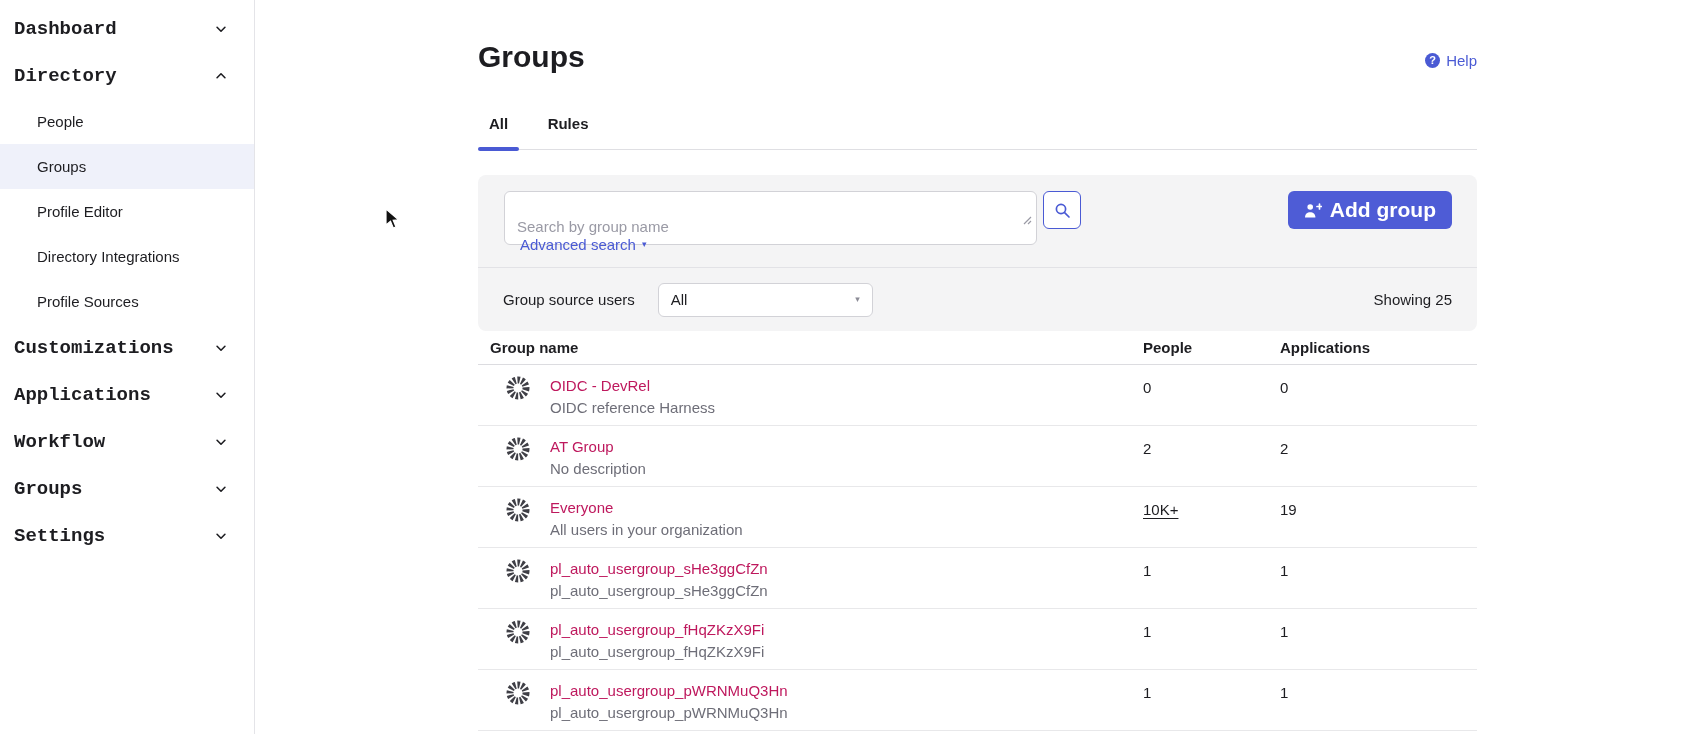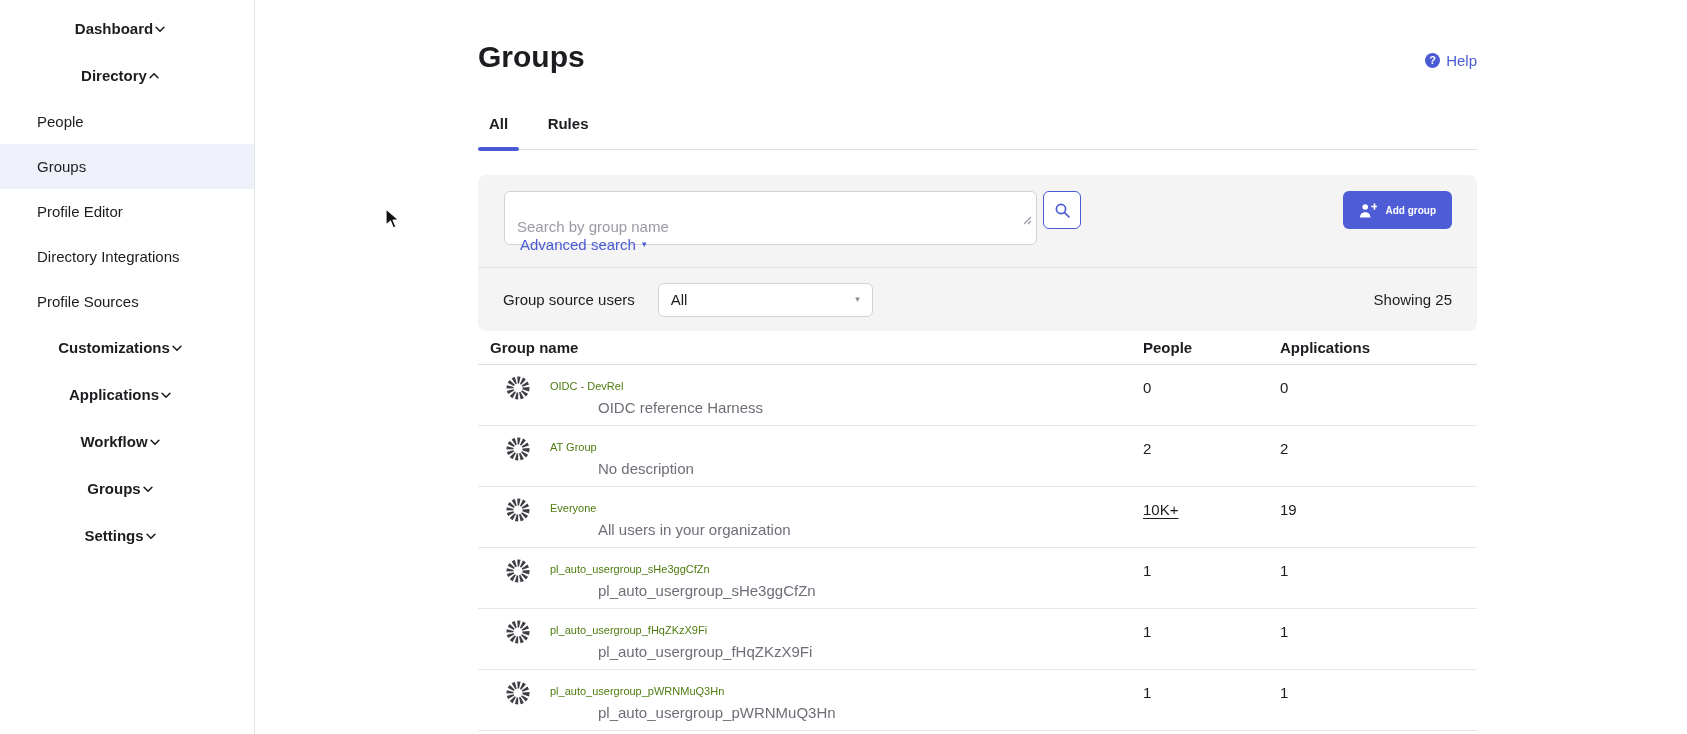--- a/index.html
+++ b/index.html
@@ -3,22 +3,22 @@
 <meta charset="utf-8">
 <style>
   html,body{margin:0;padding:0;}
   body{
     width:1687px;height:734px;overflow:hidden;background:#ffffff;
     font-family:"Liberation Sans",sans-serif;color:#1d1d21;position:relative;
   }
   
   .sidebar{position:absolute;left:0;top:0;width:255px;height:734px;
     border-right:1px solid #e4e4e8;background:#fff;padding-top:5px;box-sizing:border-box;}
-  .nav-item{height:47px;display:flex;align-items:center;justify-content:center;
-    padding:0 26px 0 14px;font-size:15px;font-weight:700;cursor:pointer;}
+  .nav-item{height:47px;display:flex;align-items:center;justify-content:space-between;
+    padding:0 26px 0 14px;font-size:19px;font-weight:700;cursor:pointer;font-family:Liberation Mono, monospace;}
   .nav-sub{height:45px;display:flex;align-items:center;padding:0 14px 0 37px;
     font-size:15px;font-weight:400;cursor:pointer;}
   .nav-sub.selected{background:#eff1fa;}
   .chev{width:14px;height:14px;flex:0 0 auto;}
   .chev.up{transform:rotate(180deg);}
   
   .content{position:absolute;left:478px;top:0;width:999px;}
   .page-title{position:absolute;left:0;top:40px;margin:0;font-size:30px;font-weight:700;color:#1d1d21;}
   .help{position:absolute;right:0;top:52px;display:flex;align-items:center;gap:6px;
     color:#4a5ad4;font-size:15px;text-decoration:none;cursor:pointer;}
@@ -39,41 +39,41 @@
   .search-input::placeholder{color:#9a9aa5;}
   .resize-grip{position:absolute;left:544px;top:40px;pointer-events:none;}
   .search-btn{position:absolute;left:565px;top:16px;width:38px;height:38px;box-sizing:border-box;
     background:#fff;border:1px solid #4a5ad4;border-radius:6px;display:flex;align-items:center;
     justify-content:center;cursor:pointer;padding:0;}
   .advanced{position:absolute;left:42px;top:61px;display:flex;align-items:center;gap:6px;
     color:#4a5ad4;font-size:15px;text-decoration:none;cursor:pointer;}
   .caret{font-size:9px;line-height:1;}
   .add-group-btn{position:absolute;right:25px;top:16px;height:38px;padding:0 16px;
     background:#4e5cd6;border:none;border-radius:6px;color:#fff;font-family:"Liberation Sans",sans-serif;
-    font-size:10px;font-weight:700;display:flex;align-items:center;gap:8px;cursor:pointer;}
+    font-size:21px;font-weight:700;display:flex;align-items:center;gap:8px;cursor:pointer;}
   .panel-bottom{height:63px;display:flex;align-items:center;padding:0 25px;box-sizing:border-box;}
   .filter-label{font-size:15px;color:#1d1d21;}
   .dropdown{margin-left:23px;width:215px;height:34px;box-sizing:border-box;background:#fff;
     border:1px solid #d2d2d7;border-radius:6px;padding:0 12px;display:flex;align-items:center;
     justify-content:space-between;font-size:15px;cursor:pointer;}
   .dropdown .caret{color:#8c8c96;}
   .showing{margin-left:auto;font-size:15px;color:#1d1d21;}
   
   .table{position:absolute;left:0;top:331px;width:999px;}
   .thead{display:flex;align-items:center;height:33px;border-bottom:1px solid #dcdce0;
     font-size:15px;font-weight:700;}
   .col-name{flex:1 1 auto;padding-left:12px;box-sizing:border-box;}
   .col-people{width:137px;flex:0 0 auto;}
   .col-apps{width:197px;flex:0 0 auto;}
   .trow{display:flex;align-items:flex-start;height:61px;border-bottom:1px solid #e8e8ea;box-sizing:border-box;}
   .cell-name{flex:1 1 auto;display:flex;gap:20px;padding:0 0 0 28px;box-sizing:border-box;}
   .group-icon{margin-top:11px;flex:0 0 auto;}
   .name-lines{padding-top:10px;}
-  .row-name{display:block;font-size:11px;line-height:22px;color:#4d7c0f;text-decoration:none;cursor:pointer;}
-  .row-desc{display:block;font-size:15px;line-height:22px;color:#6e6e78;margin-left:48px;}
+  .row-name{display:block;font-size:15px;line-height:22px;color:#be185d;text-decoration:none;cursor:pointer;}
+  .row-desc{display:block;font-size:15px;line-height:22px;color:#6e6e78;}
   .cell-people,.cell-apps{padding-top:12px;font-size:15px;line-height:22px;color:#1d1d21;box-sizing:border-box;}
   .cell-people{width:137px;flex:0 0 auto;}
   .cell-apps{width:197px;flex:0 0 auto;}
   .u{text-decoration:underline;text-underline-offset:3px;cursor:pointer;}
   
   .mouse-cursor{position:absolute;left:385px;top:208px;pointer-events:none;}
 </style>
 </head>
 <body>
 

